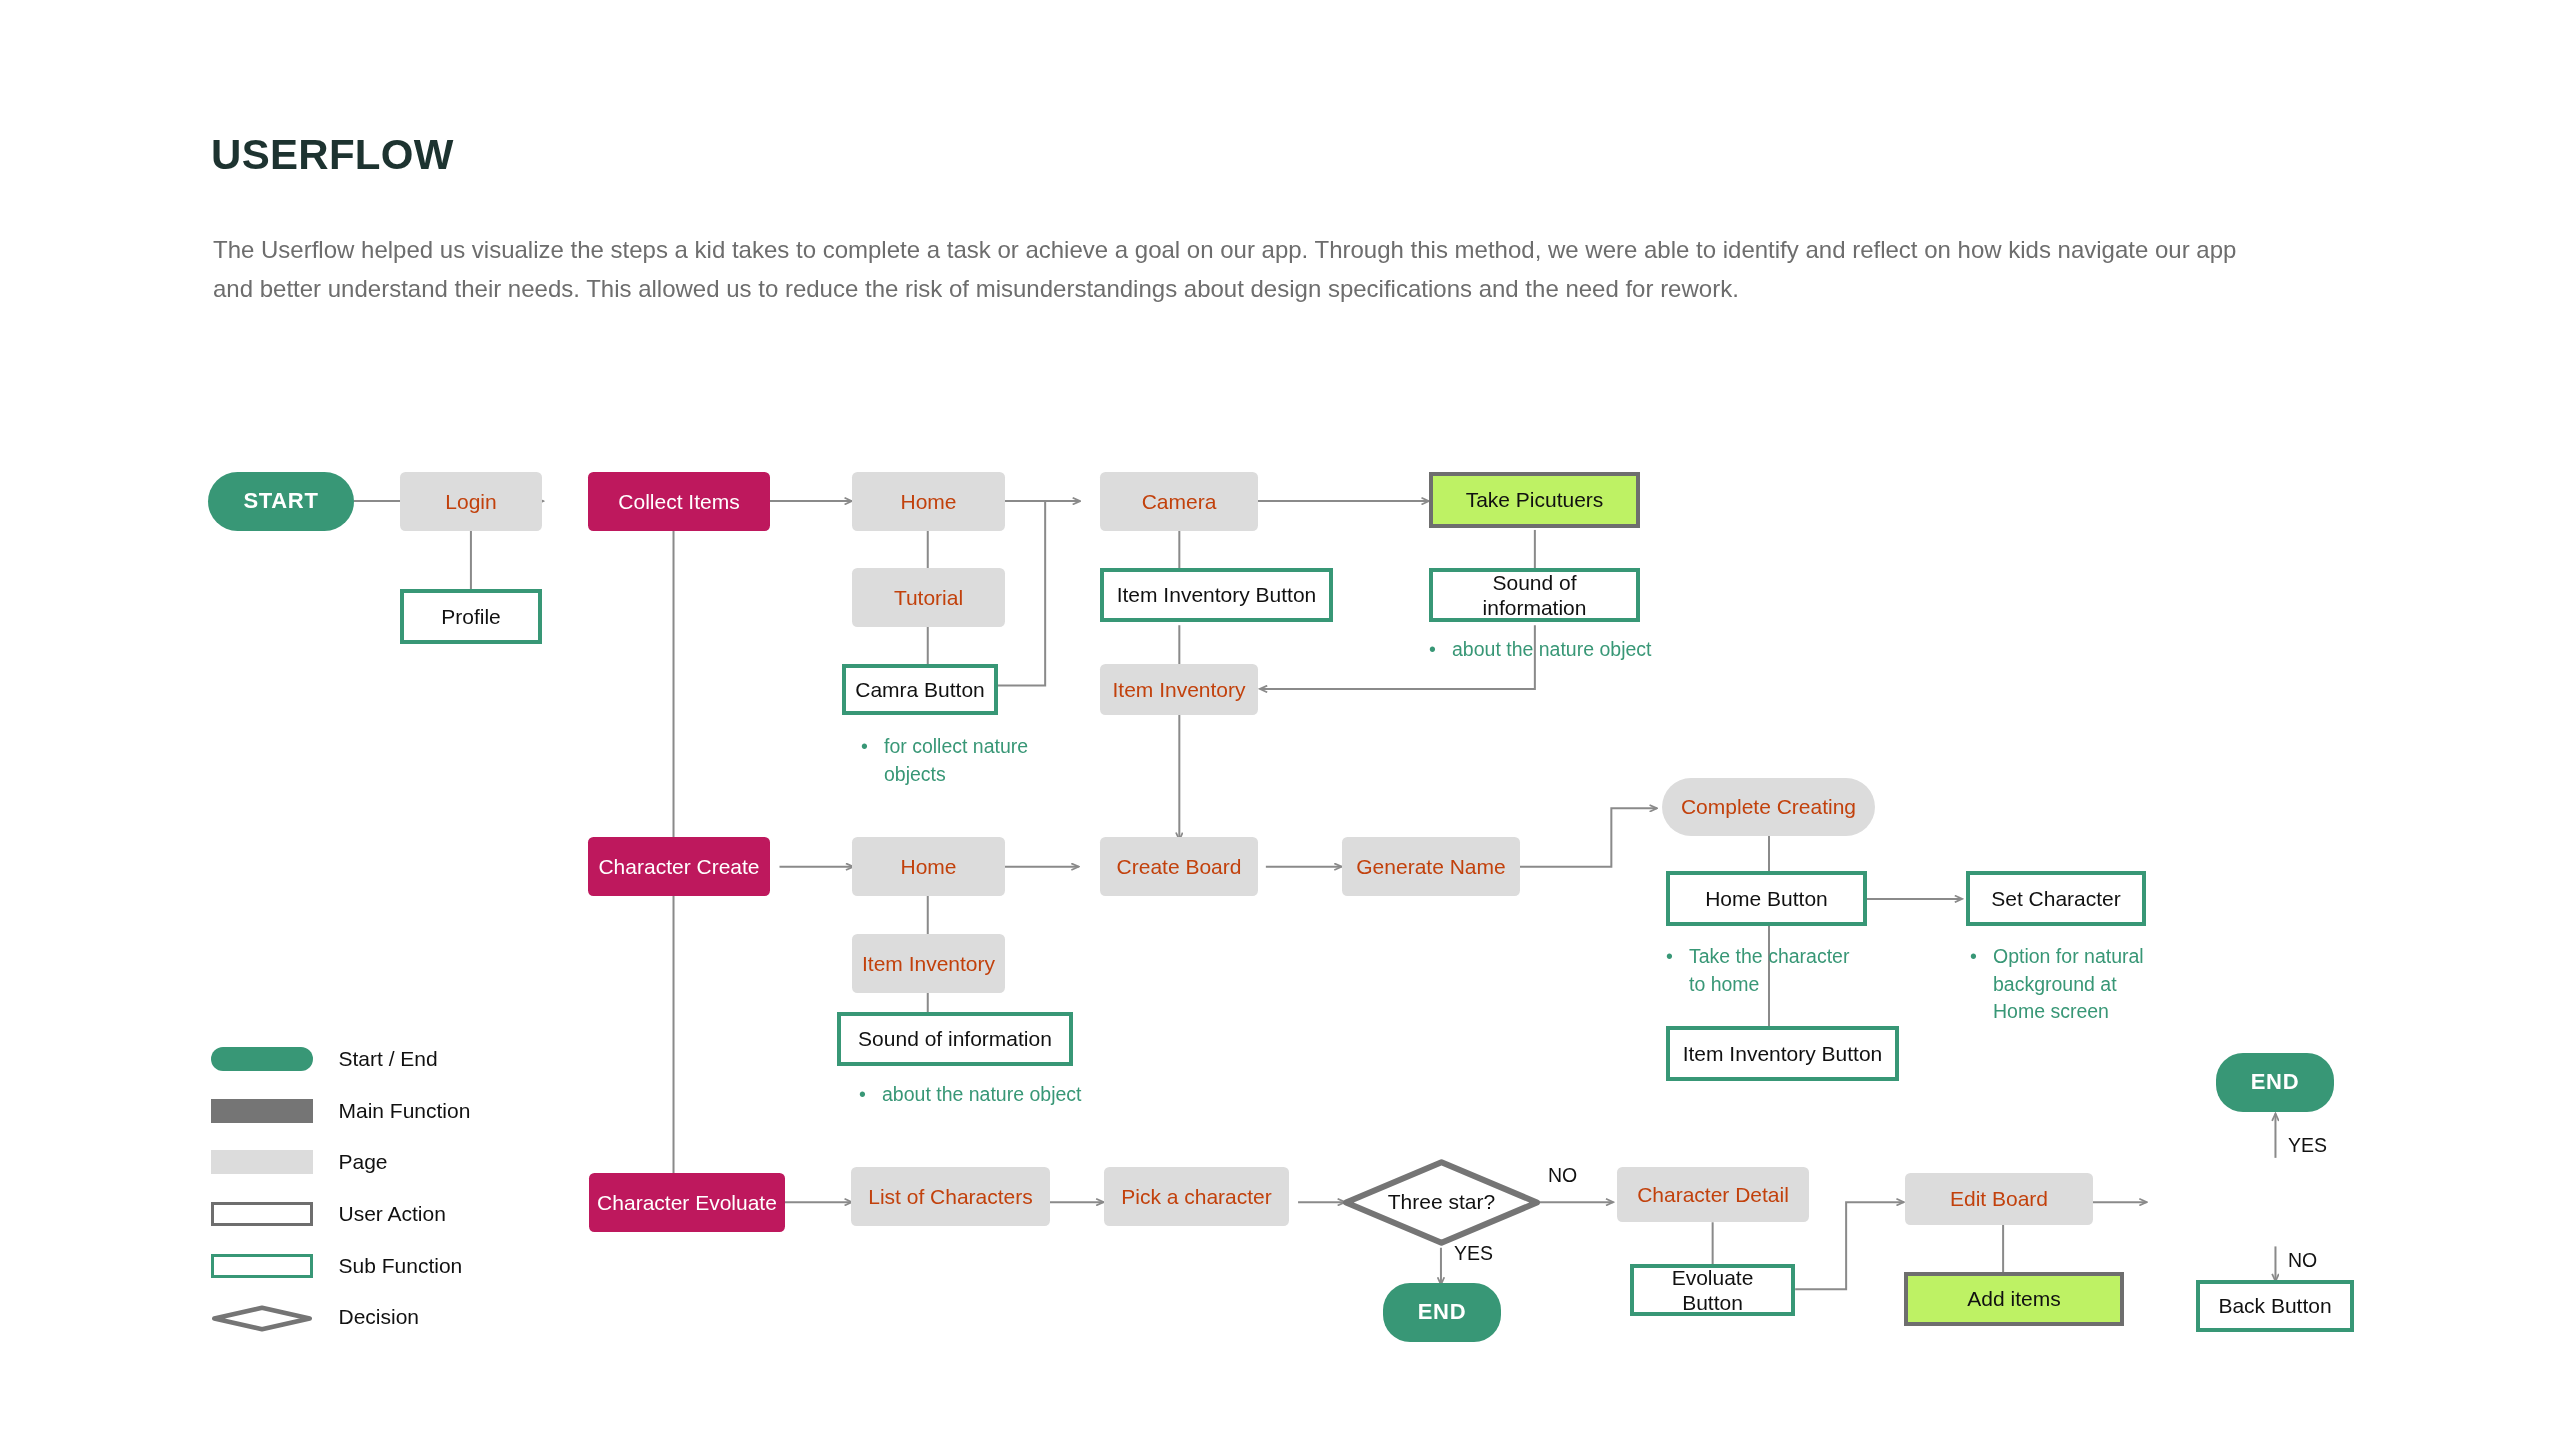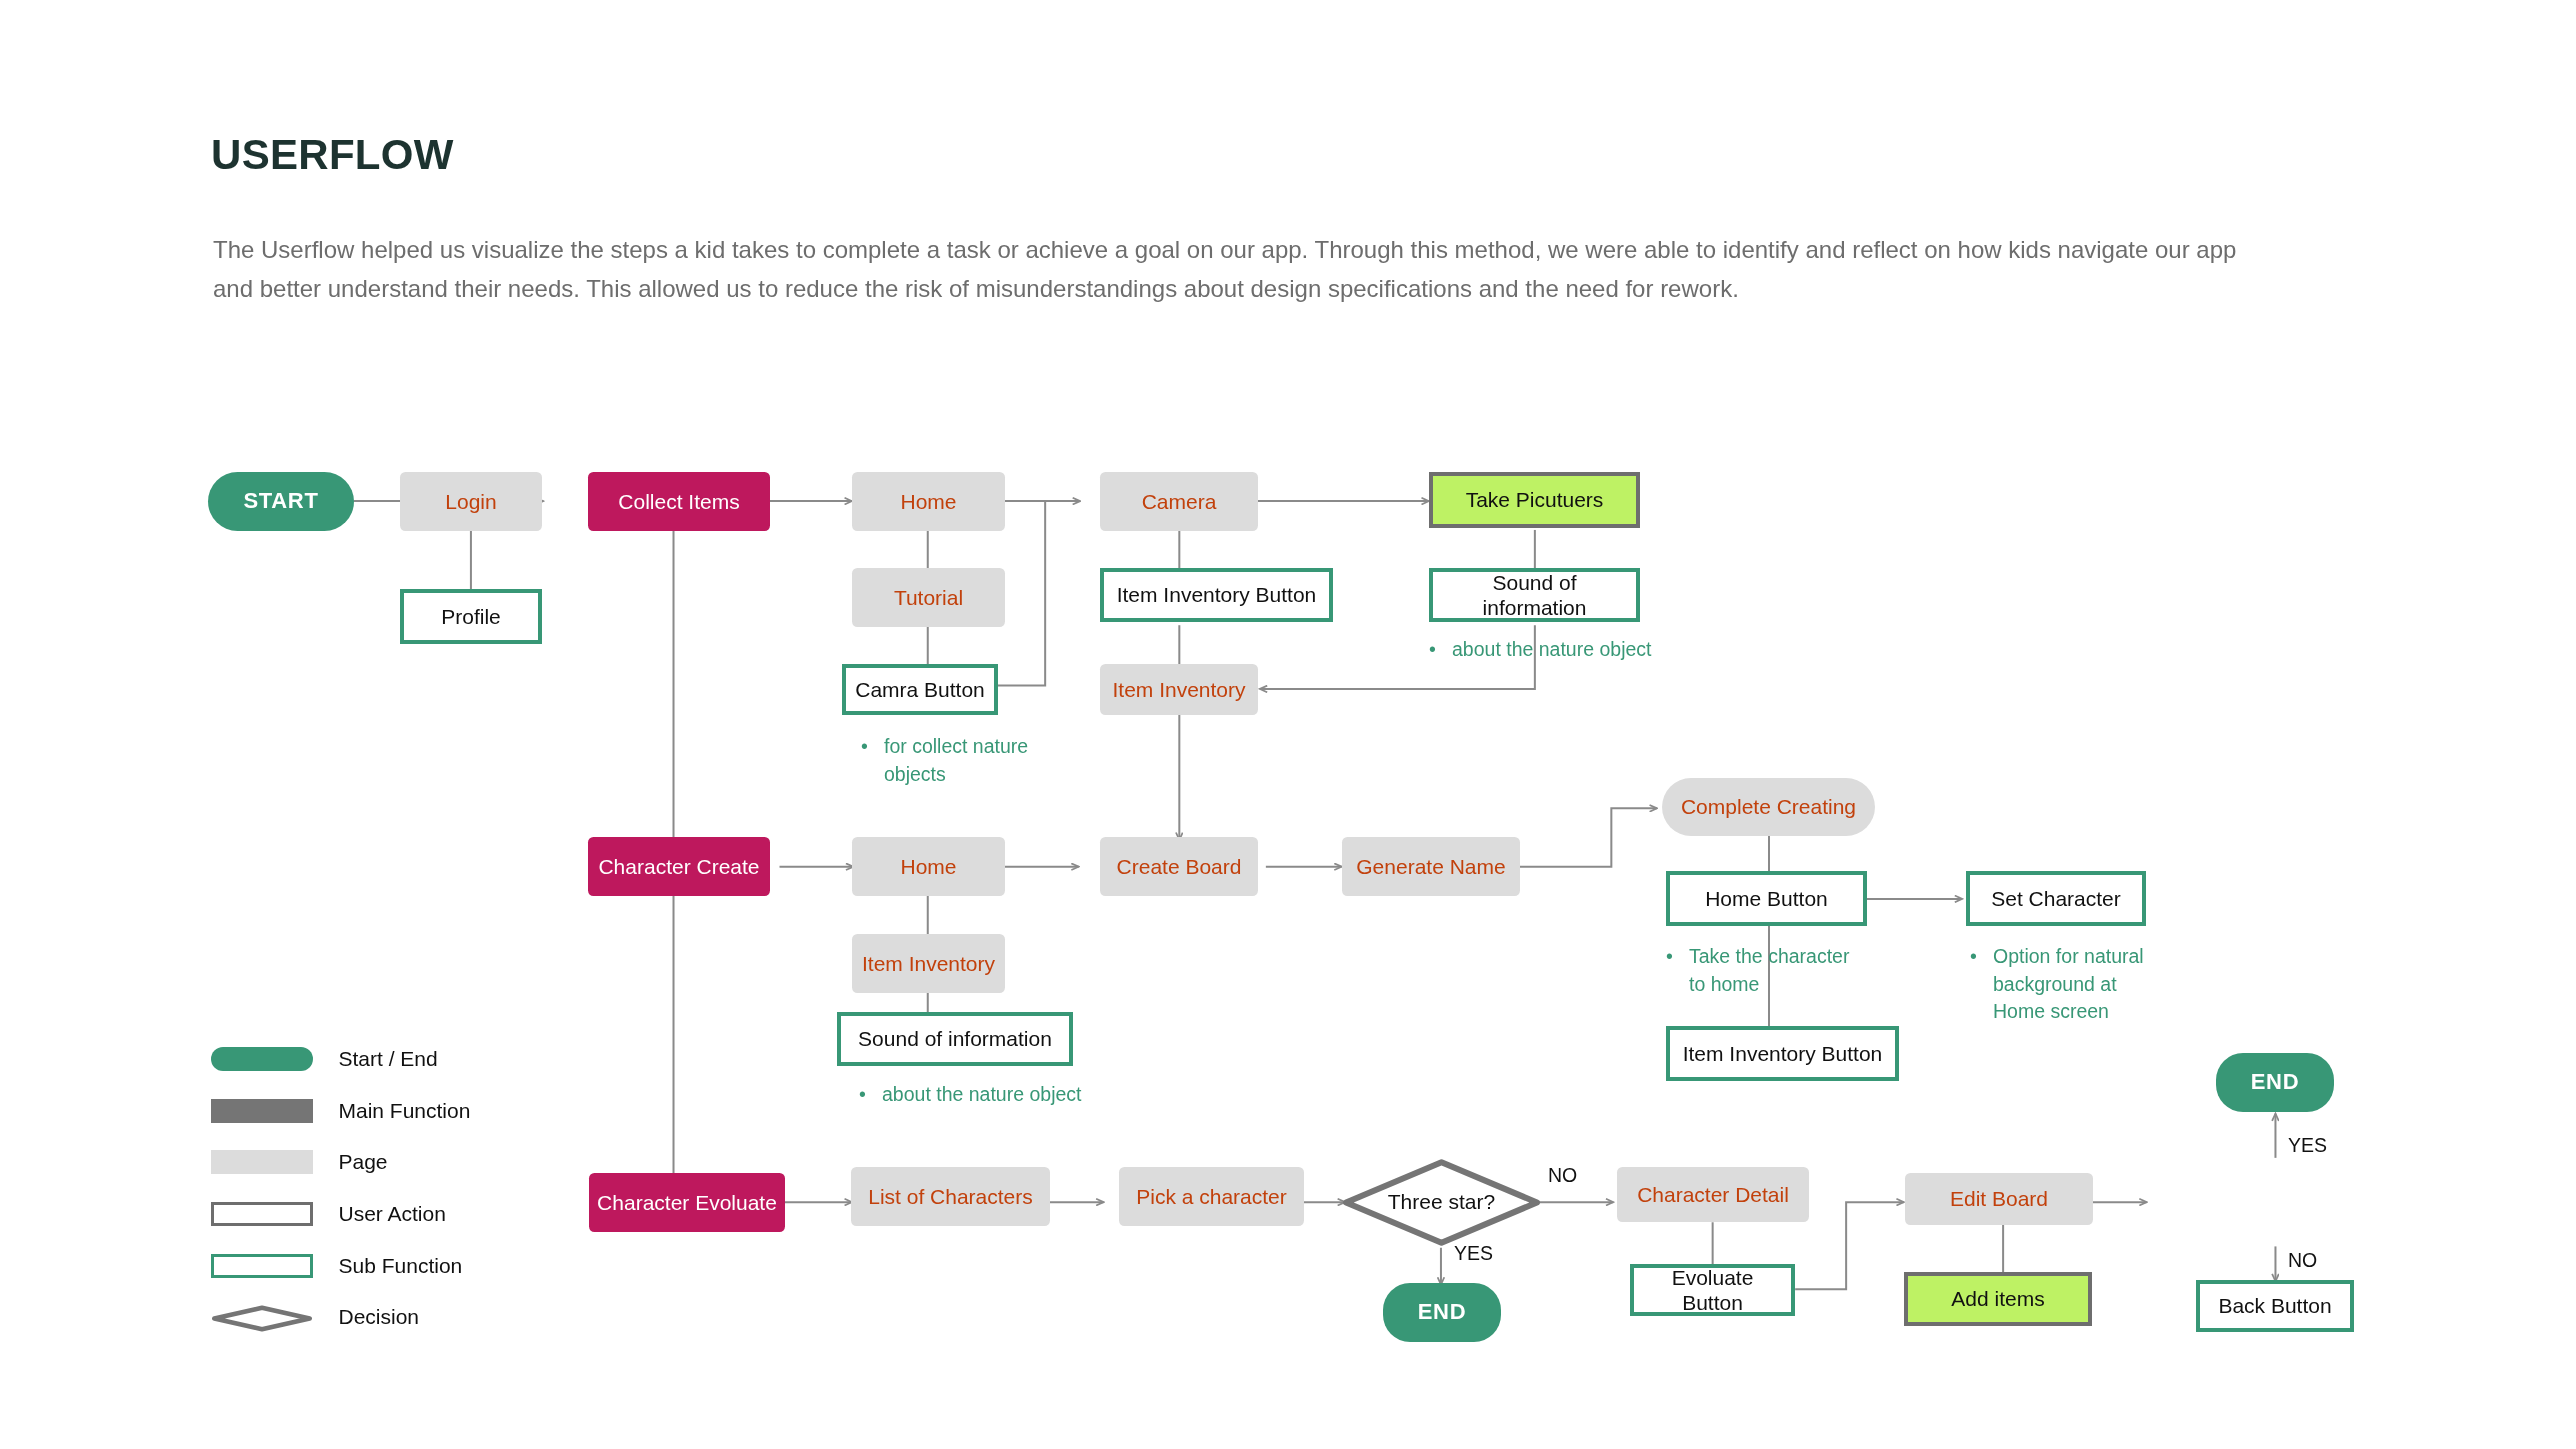--- a/index.html
+++ b/index.html
@@ -262,21 +262,21 @@
   </div>
 
   <div class="node n-main" style="left:589px;top:1173px;width:196px;height:59px;">
     <span>Character Evoluate</span>
   </div>
 
   <div class="node n-page" style="left:851px;top:1167px;width:199px;height:59px;">
     <span>List of Characters</span>
   </div>
 
-  <div class="node n-page" style="left:1104px;top:1167px;width:185px;height:59px;margin-left:15px;">
+  <div class="node n-page" style="left:1104px;top:1167px;width:185px;height:59px;">
     <span>Pick a character</span>
   </div>
 
   <div class="diamond" style="left:1342px;top:1158px;width:199px;height:89px;">
     <svg width="199" height="89" viewBox="0 0 296 132">
       <path d="M148,6 L290,66 L148,126 L6,66 Z" fill="#ffffff" stroke="#757575" stroke-width="9" stroke-linejoin="round"></path>
     </svg>
     <div class="dlabel">
         <span>Three star?</span>
       </div>
@@ -294,21 +294,21 @@
   </div>
 
   <div class="node n-sub" style="left:1630px;top:1264px;width:165px;height:52px;">
     <span>Evoluate Button</span>
   </div>
 
   <div class="node n-page" style="left:1905px;top:1173px;width:188px;height:52px;">
     <span>Edit Board</span>
   </div>
 
-  <div class="node n-user" style="left:1904px;top:1272px;width:188px;height:54px;">
+  <div class="node n-user" style="left:1904px;top:1272px;width:220px;height:54px;">
     <span>Add items</span>
   </div>
 
 
   <div class="edgelabel" style="left:2288px;top:1134px;">YES</div>
   <div class="edgelabel" style="left:2288px;top:1249px;">NO</div>
 
   <div class="node n-startend" style="left:2216px;top:1053px;width:118px;height:59px;border-radius:27px;">
     <span>END</span>
   </div>

